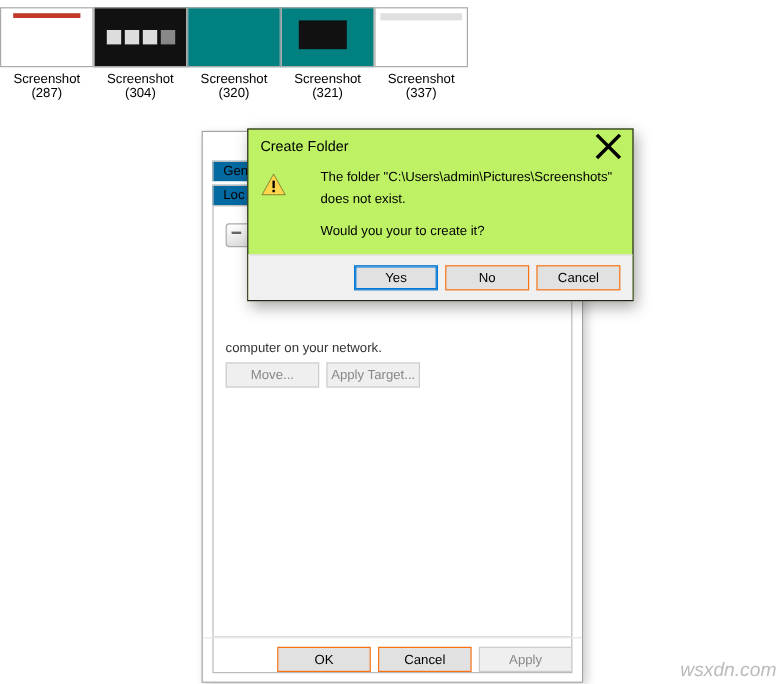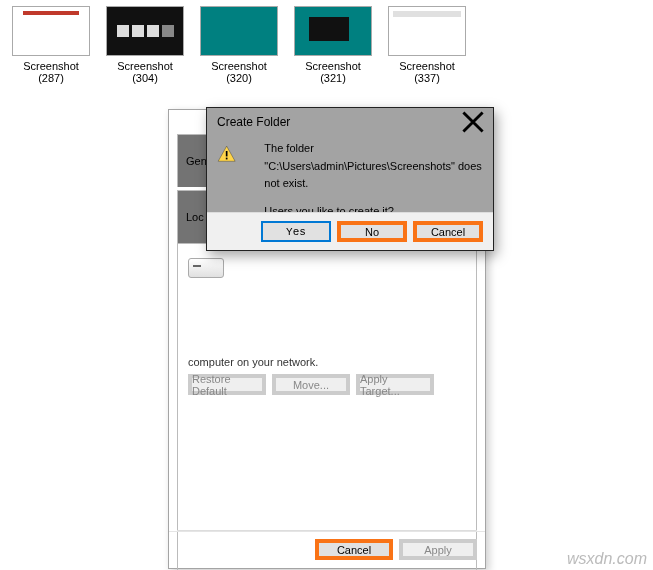--- a/index.html
+++ b/index.html
@@ -9,23 +9,21 @@
       font-size: 12px;
       background: #fff;
       width: 653px;
       height: 570px;
       position: relative;
       overflow: hidden;
     }
     
     .thumb-row {
       display: flex;
-      gap: 16px;
       padding: 6px 0 0;
-      margin-left: 12px;
     }
     .thumb-cell {
       width: 78px;
       text-align: center;
     }
     .thumb {
       width: 78px;
       height: 50px;
       border: 1px solid #aaa;
       background: #fff;
@@ -69,22 +67,22 @@
       height: 20px;
     }
     .tabstrip {
       display:flex;
       padding: 4px 8px 0;
       font-size: 11px;
     }
     .tab {
       border:1px solid #bbb;
       border-bottom:none;
-      padding:20px 8px;
-      background:#737373;
+      padding:2px 8px;
+      background:#0369a1;
       margin-right:-1px;
     }
     .prop-body {
       border:1px solid #bbb;
       margin: 0 8px;
       padding: 10px;
       height: 390px;
       position: relative;
     }
     .drive-icon {
@@ -116,21 +114,21 @@
       display:flex;
       gap:6px;
     }
     .btn {
       display:inline-flex;
       align-items:center;
       justify-content:center;
       width: 78px;
       height: 21px;
       font-size:11px;
-      border:4px solid #f97316;
+      border:1px solid #f97316;
       background:#e1e1e1;
     }
     .btn.disabled { color:#888; background:#efefef; border-color:#ccc; }
     .prop-footer {
       position:absolute;
       bottom:0;
       right:8px;
       height:38px;
       display:flex;
       align-items:center;
@@ -143,24 +141,24 @@
       content:"";
       position:absolute;
       left:-8px; right:-8px; top:0;
       border-top:1px solid #e5e5e5;
     }
     
     .dialog {
       position:absolute;
       top:107px;
       left:206px;
-      width:288px;
+      width:322px;
       height:144px;
       border:1px solid #222;
-      background:#a3a3a3;
+      background:#bef264;
       box-shadow: 3px 5px 12px rgba(0,0,0,.35);
     }
     .dlg-title {
       height:28px;
       display:flex;
       align-items:center;
       padding: 0 8px 0 10px;
       font-size:12px;
       justify-content:space-between;
     }
@@ -186,21 +184,21 @@
       height:38px;
       background:#f0f0f0;
       border-top:1px solid #ddd;
       display:flex;
       align-items:center;
       justify-content:flex-end;
       gap:6px;
       padding:0 10px;
     }
     .dlg-footer .btn { width:70px; height:21px; background:#e1e1e1;}
-    .btn.default { border:1px solid #0078d4; box-shadow: inset 0 0 0 1px #0078d4; font-family: Liberation Mono, monospace; }
+    .btn.default { border:1px solid #0078d4; box-shadow: inset 0 0 0 1px #0078d4; }
     .watermark {
       position:absolute;
       right:6px;
       bottom:2px;
       font-size:16px;
       color:#bbb;
       font-family: Arial, sans-serif;
       font-style: italic;
     }
   </style>
@@ -241,26 +239,26 @@
     <div class="tab">Gen</div>
   </div>
   <div class="tabstrip" style="margin-top:-1px;">
     <div class="tab">Loc</div>
   </div>
   <div class="prop-body">
     <div class="drive-icon"></div>
     <div style="height:66px"></div>
     <div class="note">computer on your network.</div>
     <div class="btn-row">
-      <div class="btn disabled">Restore Default</div>
       <div class="btn disabled">Move...</div>
       <div class="btn disabled">Apply Target...</div>
     </div>
   </div>
   <div class="prop-footer">
+    <div class="btn">OK</div>
     <div class="btn">Cancel</div>
     <div class="btn disabled">Apply</div>
   </div>
 </div>
 
 <div class="dialog">
   <div class="dlg-title">
     <span>Create Folder</span>
     <span class="close">
       <svg viewBox="0 0 10 10">
@@ -271,21 +269,21 @@
   <div class="dlg-body">
     <div class="warn-icon">
       <svg viewBox="0 0 32 32">
         <path d="M16 3 L30 28 L2 28 Z" fill="#ffd54a" stroke="#000" stroke-width=".5"></path>
         <rect x="14.6" y="11" width="2.8" height="9" fill="#000"></rect>
         <rect x="14.6" y="22" width="2.8" height="3" fill="#000"></rect>
       </svg>
     </div>
     <div class="dlg-text">
       <div>The folder "C:\Users\admin\Pictures\Screenshots" does not exist.</div>
-      <div>Users you like to create it?</div>
+      <div>Would you your to create it?</div>
     </div>
   </div>
   <div class="dlg-footer">
     <div class="btn default">Yes</div>
     <div class="btn">No</div>
     <div class="btn">Cancel</div>
   </div>
 </div>
 
 <div class="watermark">wsxdn.com</div>

